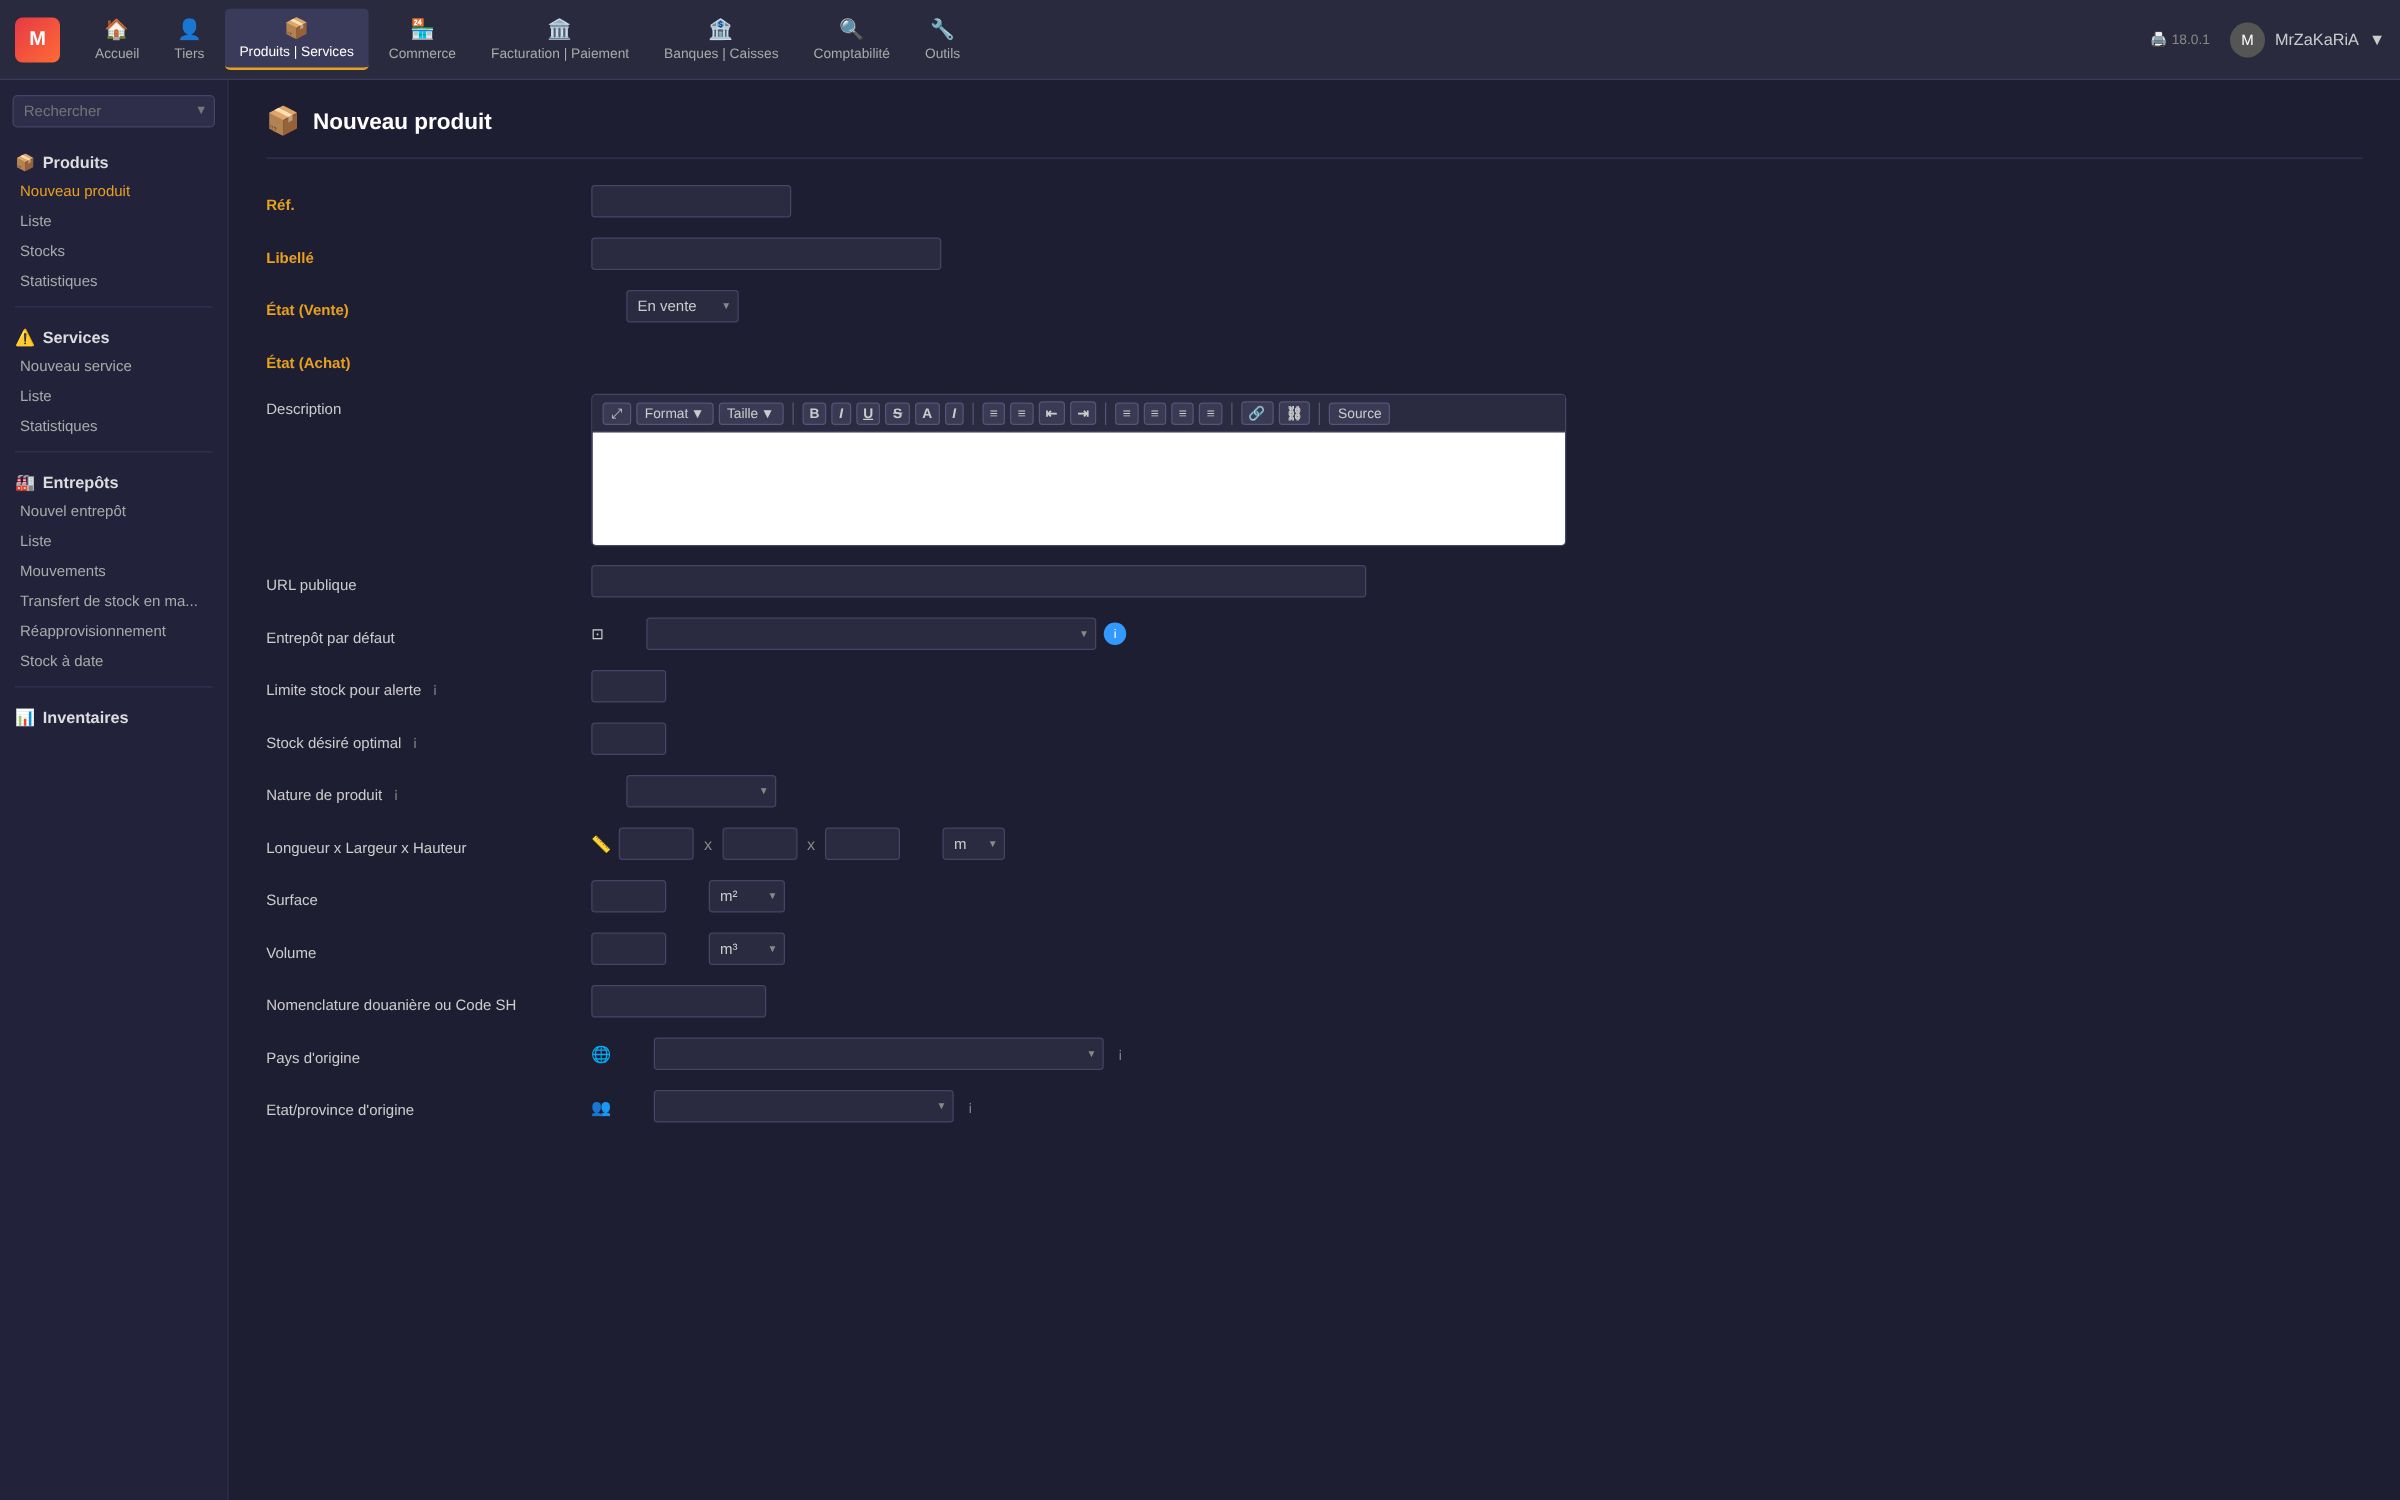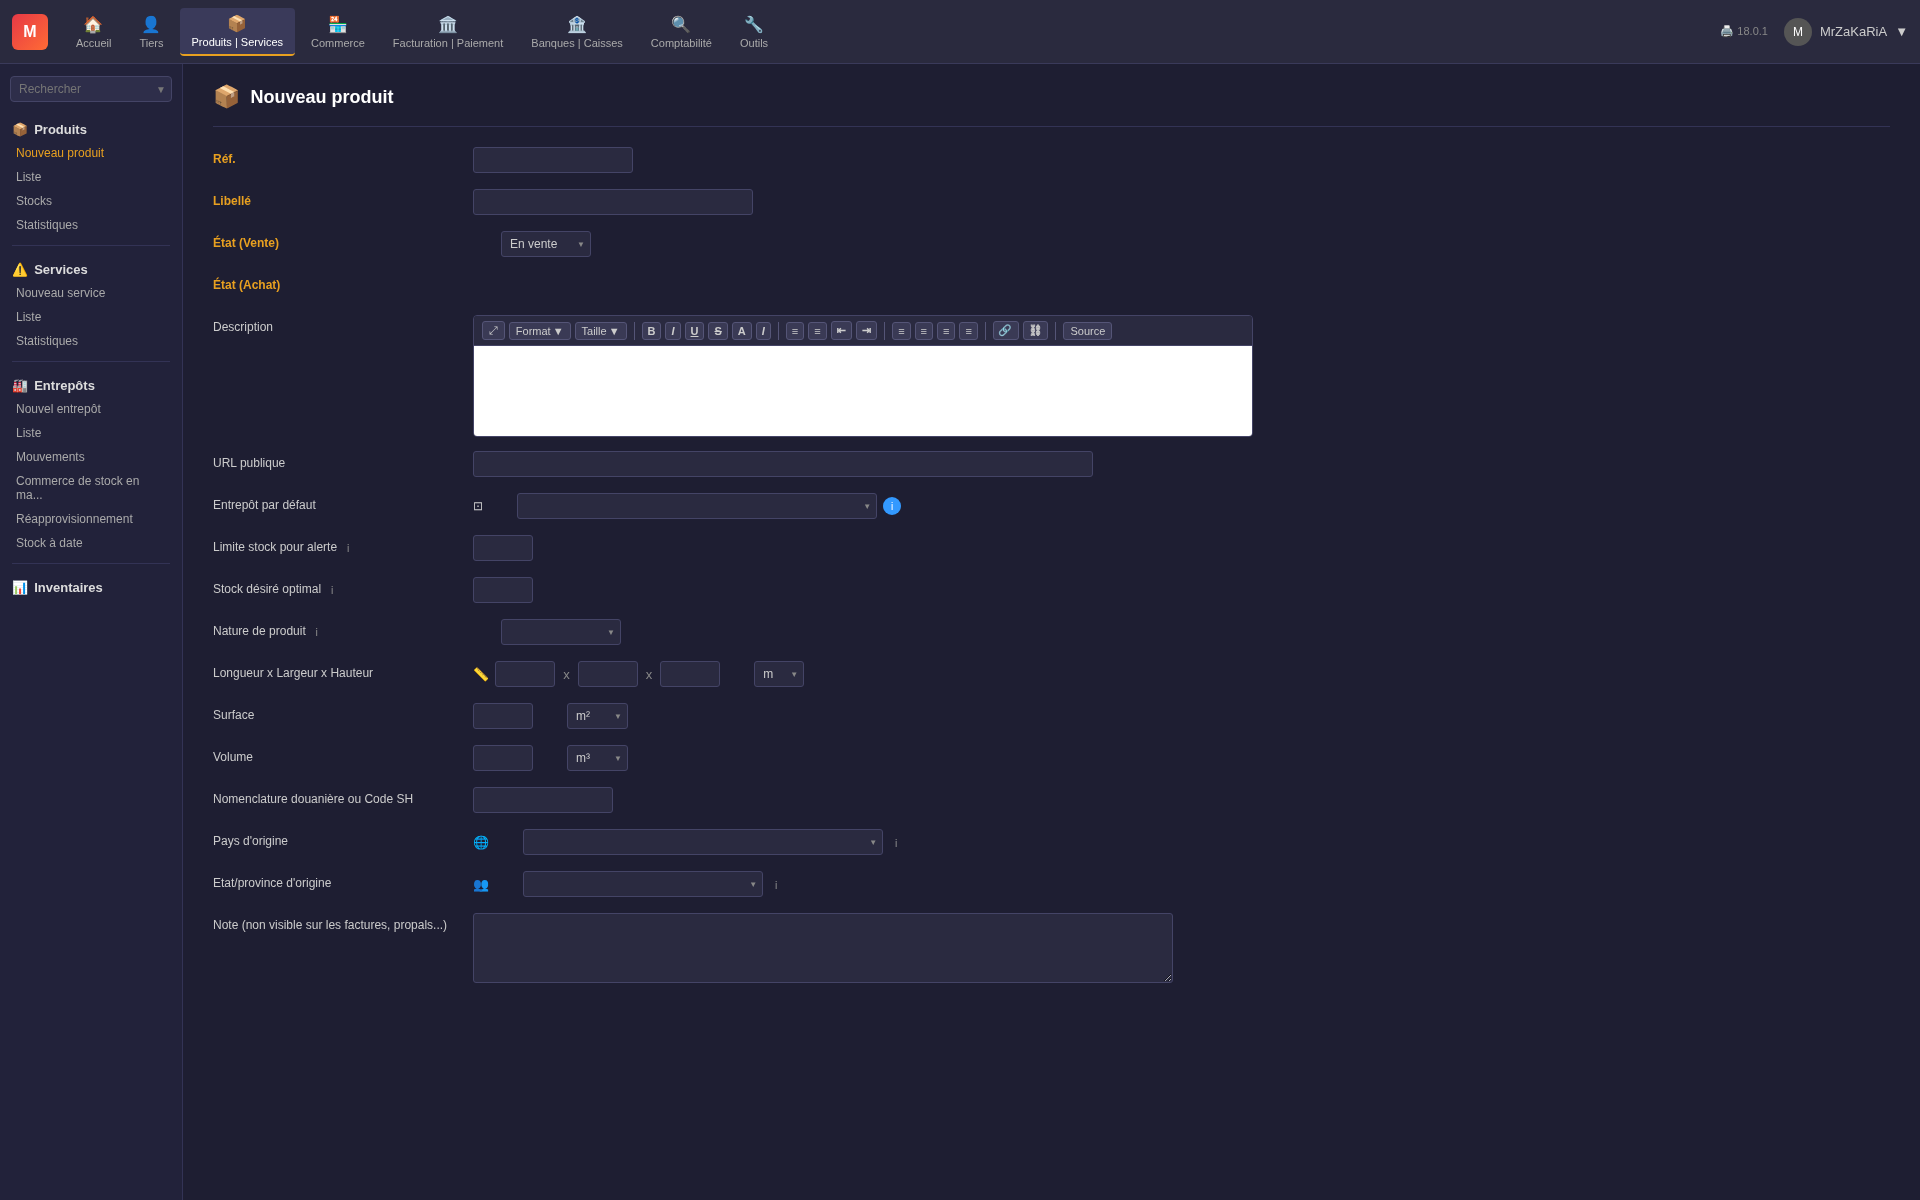--- a/index.html
+++ b/index.html
@@ -126,21 +126,21 @@
       margin-bottom: 20px;
       padding-bottom: 16px;
       border-bottom: 1px solid #333355;
     }
     .page-header-icon { font-size: 22px; color: #e8a020; }
     .page-title { font-size: 18px; font-weight: bold; color: #fff; }
 
     
     .form-row {
       display: flex;
-      align-items: flex-start;
+      align-items: center;
       margin-bottom: 14px;
       min-height: 28px;
     }
     .form-label {
       width: 260px;
       flex-shrink: 0;
       font-size: 12px;
       color: #ccc;
       padding-top: 5px;
       display: flex; align-items: center; gap: 4px;
@@ -346,21 +346,21 @@
 
     <hr class="sidebar-divider">
 
     <div class="sidebar-section-title">
       <span style="color:#e8c020">🏭</span>
       <span>Entrepôts</span>
     </div>
     <div class="sidebar-item">Nouvel entrepôt</div>
     <div class="sidebar-item">Liste</div>
     <div class="sidebar-item">Mouvements</div>
-    <div class="sidebar-item">Commerce de stock en ma...</div>
+    <div class="sidebar-item">Transfert de stock en ma...</div>
     <div class="sidebar-item">Réapprovisionnement</div>
     <div class="sidebar-item">Stock à date</div>
 
     <hr class="sidebar-divider">
 
     <div class="sidebar-section-title">
       <span style="color:#e8a020">📊</span>
       <span>Inventaires</span>
     </div>
   </aside>
@@ -572,22 +572,16 @@
           <span class="people-icon">👥</span>
           <div class="select-wrapper">
             <select class="form-select" style="width:240px;">
               <option></option>
             </select>
           </div>
           <span class="info-icon">ℹ</span>
         </div>
       </div>
 
-      <div class="form-row" style="align-items:flex-start;">
-        <div class="form-label">Note (non visible sur les factures, propals...)</div>
-        <div class="form-control-wrapper">
-          <textarea class="note-textarea" style=""></textarea>
-        </div>
-      </div>
 
     </div>
   </main>
 </div>
 
 </body></html>

